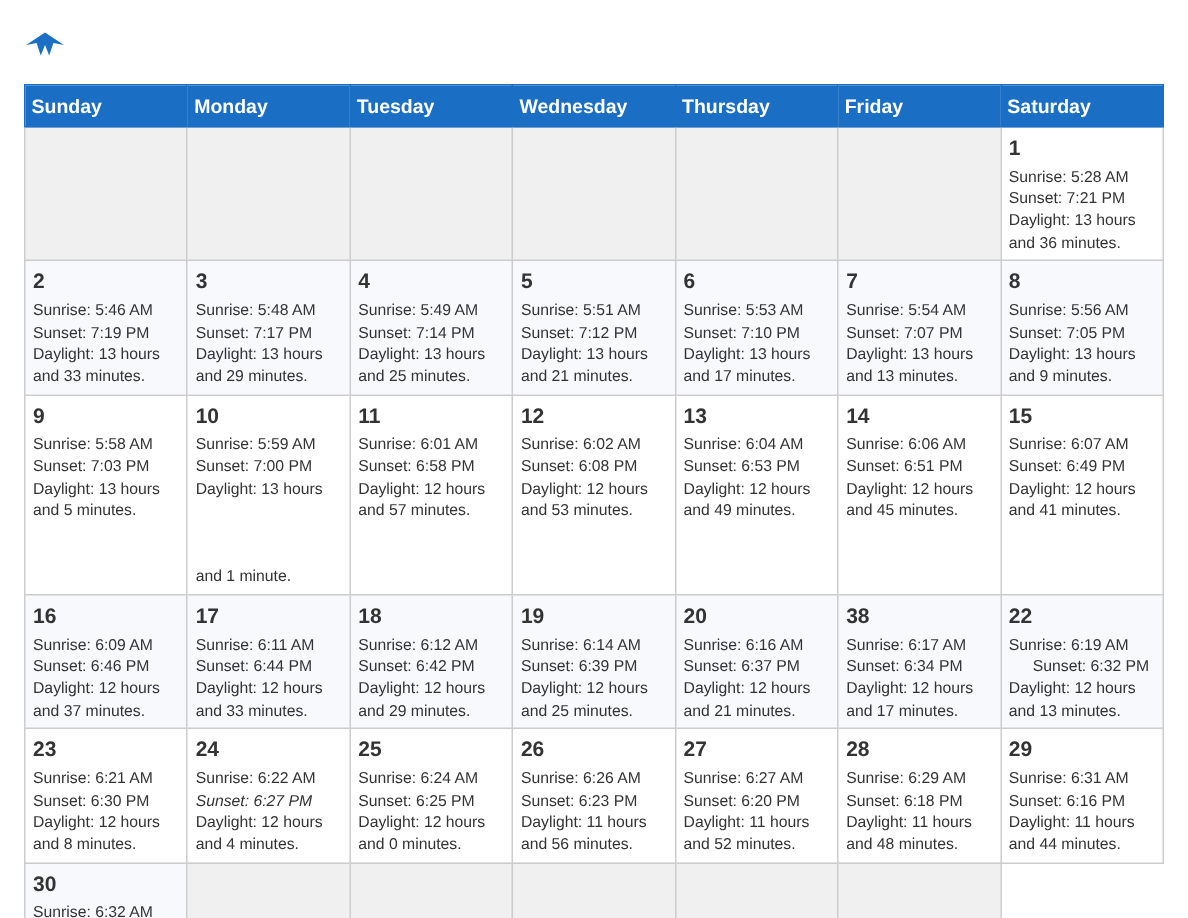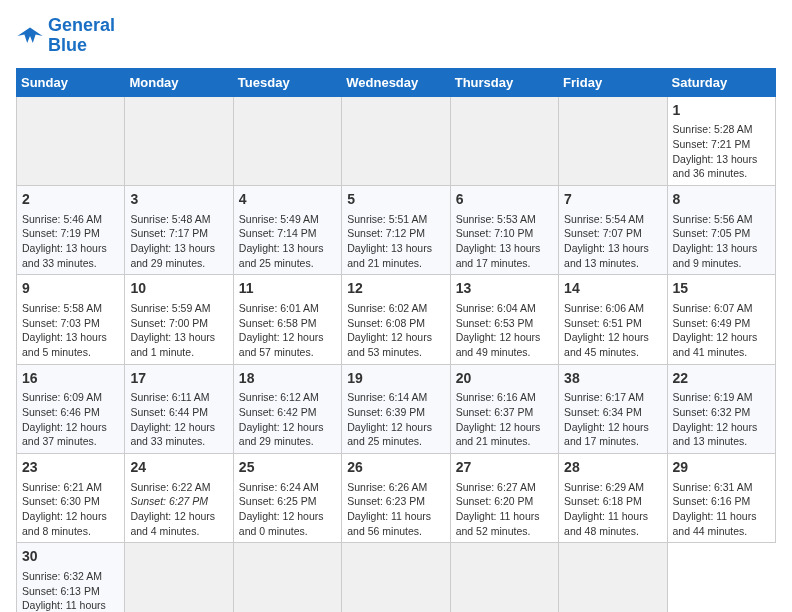--- a/index.html
+++ b/index.html
@@ -83,24 +83,20 @@
     }
   </style>
 </head>
 <body>
 
 <div class="header">
   <div class="logo">
     <svg class="logo-bird" viewBox="0 0 40 40">
       <polygon points="20,8 38,20 28,18 24,30 20,20 16,30 12,18 2,20" fill="#1a6fc4"></polygon>
     </svg>
-    <div class="logo-text">
-      <div><span>General</span></div>
-      <div><span style="color:#1a6fc4">Blue</span></div>
-    </div>
   </div>
   <div class="title-block">
     <div class="month-title"></div>
     <div class="subtitle"></div>
   </div>
 </div>
 
 <table class="calendar">
   <thead>
     <tr id="weekday-header">
@@ -186,21 +182,21 @@
           <span style="display: block;">Sunrise: 5:58 AM</span>
           <span style="display: block;">Sunset: 7:03 PM</span>
           <span style="display: block;">Daylight: 13 hours</span>
           <span style="display: block;">and 5 minutes.</span>
         </td>
         <td>
           <span class="day-num">10</span>
           <span style="display: block;">Sunrise: 5:59 AM</span>
           <span style="display: block;">Sunset: 7:00 PM</span>
           <span style="display: block;">Daylight: 13 hours</span>
-          <span style="display: block;">and 1 minute.</span>
+          <span style="display: block; margin-top: 44px;">and 1 minute.</span>
         </td>
         <td>
           <span class="day-num">11</span>
           <span style="display: block;">Sunrise: 6:01 AM</span>
           <span style="display: block;">Sunset: 6:58 PM</span>
           <span style="display: block;">Daylight: 12 hours</span>
           <span style="display: block;">and 57 minutes.</span>
         </td>
         <td>
           <span class="day-num">12</span>
@@ -270,21 +266,21 @@
         <td>
           <span class="day-num">38</span>
           <span style="display: block;">Sunrise: 6:17 AM</span>
           <span style="display: block;">Sunset: 6:34 PM</span>
           <span style="display: block;">Daylight: 12 hours</span>
           <span style="display: block;">and 17 minutes.</span>
         </td>
         <td>
           <span class="day-num">22</span>
           <span style="display: block;">Sunrise: 6:19 AM</span>
-          <span style="display: block;">Sunset: 6:32 PM</span>
+          <span style="display: block; margin-left: 16px;">Sunset: 6:32 PM</span>
           <span style="display: block;">Daylight: 12 hours</span>
           <span style="display: block;">and 13 minutes.</span>
         </td>
       </tr>
       <tr>
         <td>
           <span class="day-num">23</span>
           <span style="display: block;">Sunrise: 6:21 AM</span>
           <span style="display: block;">Sunset: 6:30 PM</span>
           <span style="display: block;">Daylight: 12 hours</span>

